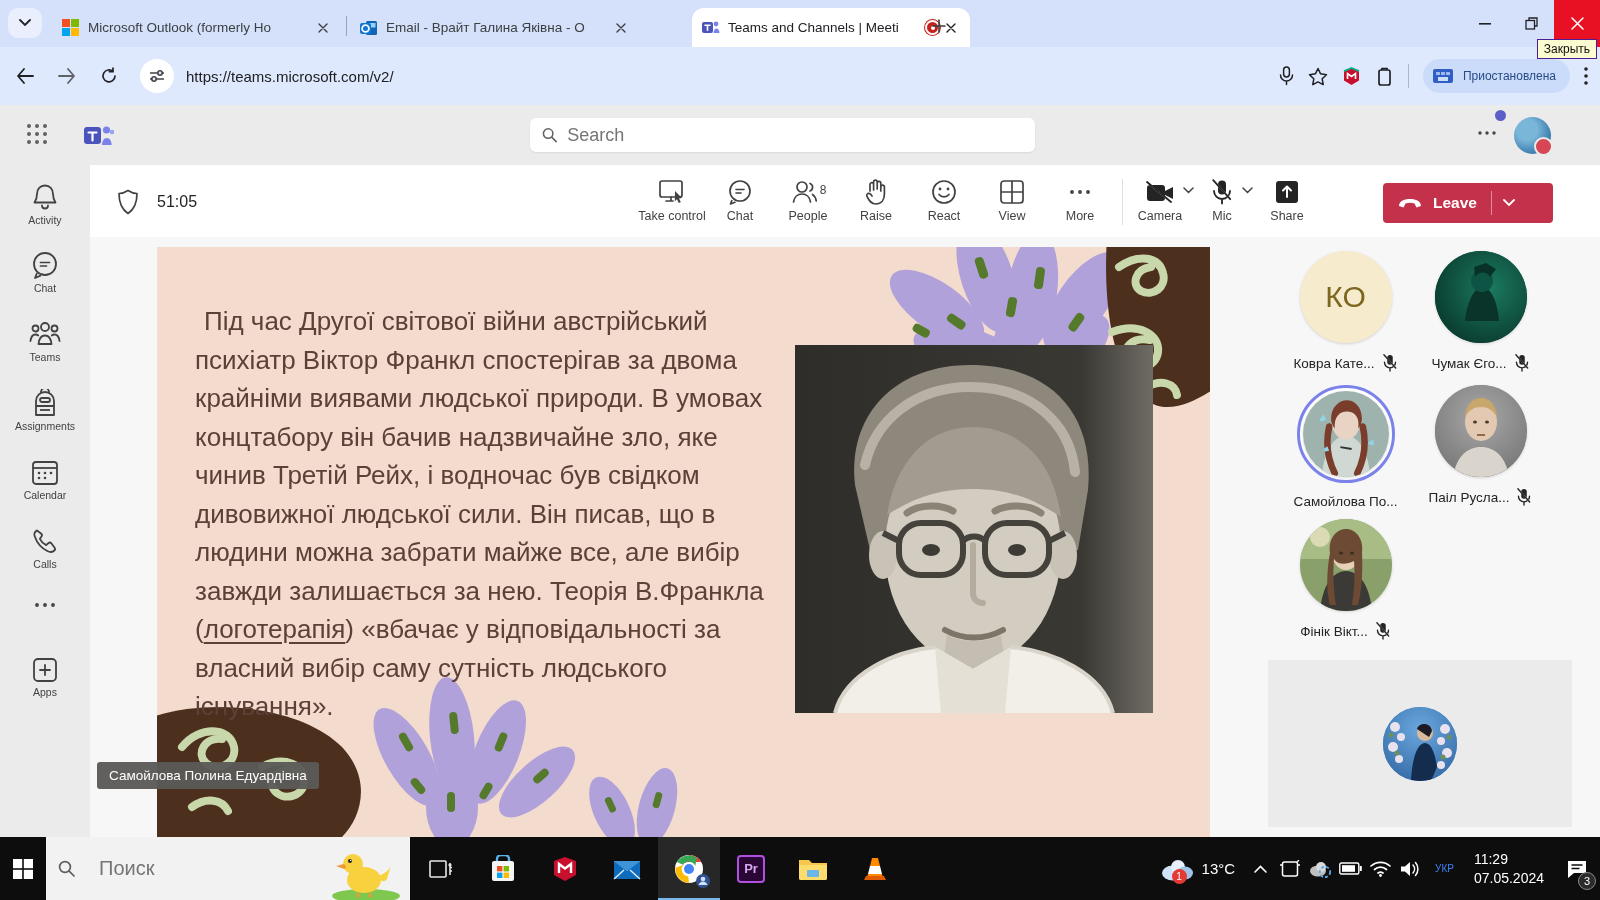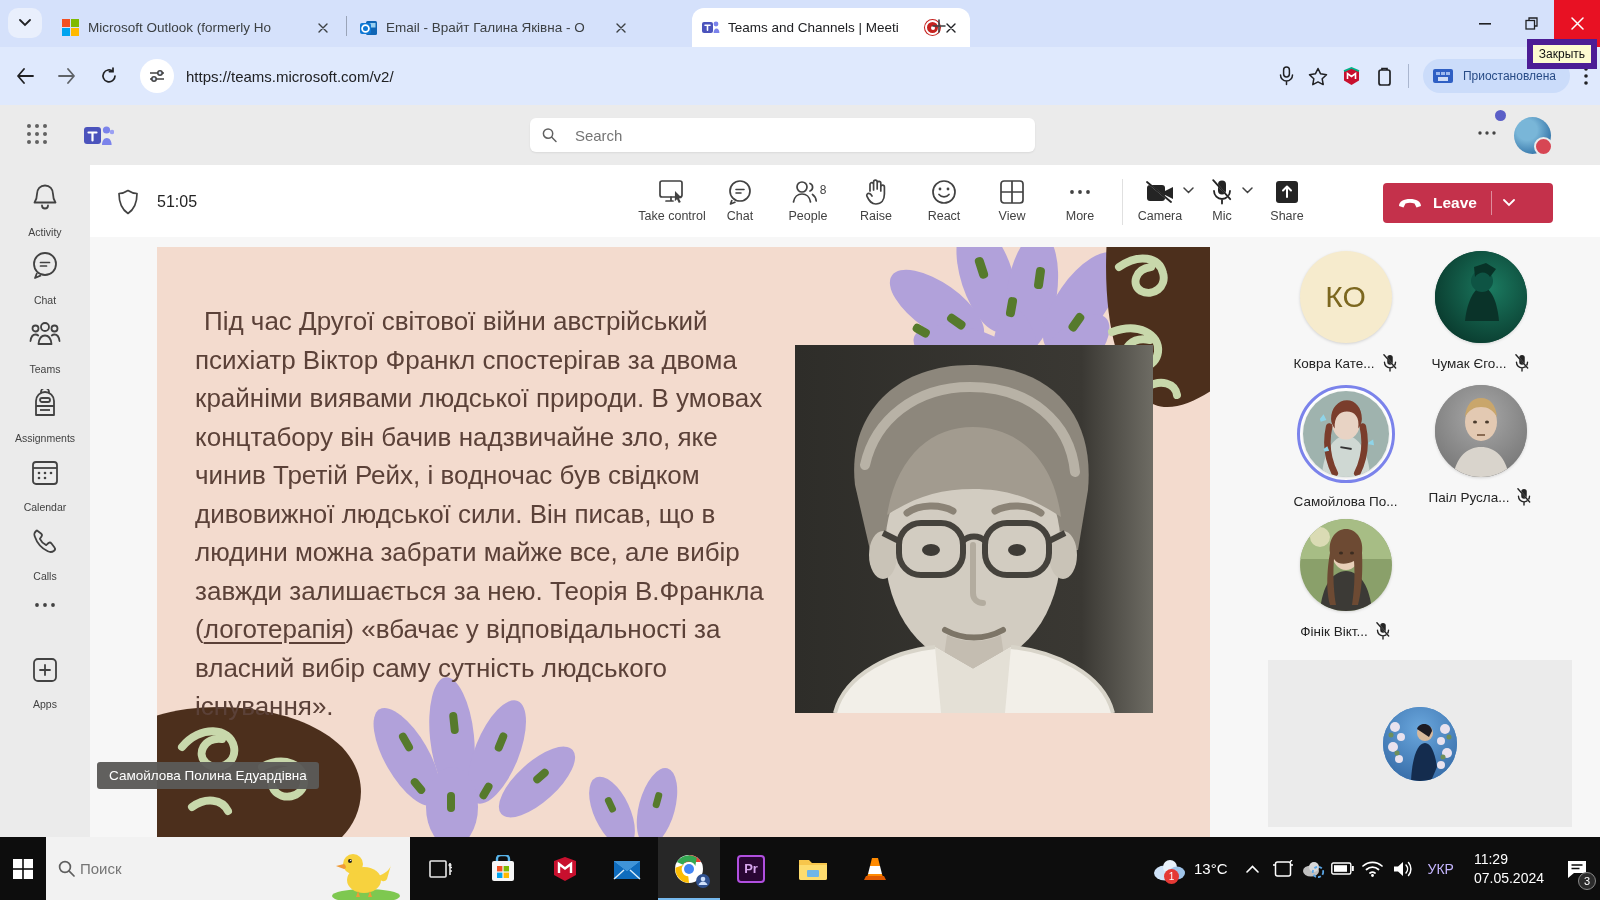--- a/index.html
+++ b/index.html
@@ -16,40 +16,40 @@
   .tab.active { background:#ffffff; color:#202124;margin-left:48px; }
   .tab .title { font-size:13.5px; white-space:nowrap; overflow:hidden; flex:1; margin:0 8px; }
   .tab .closex { width:18px; height:18px; display:flex; align-items:center; justify-content:center; border-radius:50%; cursor:pointer; flex:0 0 auto; }
   .tab-sep { position:absolute; top:16px; width:1px; height:20px; background:#9aa4b8; }
   .favicon { width:18px; height:18px; flex:0 0 auto; }
   .msgrid { display:grid; grid-template-columns:8px 8px; grid-template-rows:8px 8px; gap:1px; }
   .msgrid i { display:block; }
   .newtab { position:absolute; left:925px; top:12px; width:28px; height:28px; border-radius:50%; display:flex; align-items:center; justify-content:center; cursor:pointer; }
   .wctl { position:absolute; top:0; height:47px; width:46px; display:flex; align-items:center; justify-content:center; cursor:pointer; }
   .wctl.close { background:#e81123; }
-  .close-tip { position:absolute; top:39px; right:3px; background:#fdfbd0; border:6px solid #4c1d95; font-size:12px; color:#111; padding:2px 6px; z-index:60; }
+  .close-tip { position:absolute; top:39px; right:3px; background:#fdfbd0; border:1px solid #4c1d95; font-size:12px; color:#111; padding:2px 6px; z-index:60; }
   .recdot { width:15px; height:15px; border-radius:50%; background:#c5221f; border:2px solid #fff; box-shadow:0 0 0 1px #c5221f; flex:0 0 auto; margin-right:2px; position:relative; }
   .recdot::after{ content:""; position:absolute; left:3.5px; top:3.5px; width:4px; height:4px; border-radius:50%; background:#fff; }
 
   
   .btoolbar { position:absolute; left:0; top:47px; width:1600px; height:58px; background:#dfe9fd; display:flex; align-items:center; }
   .navbtn { width:34px; height:34px; border-radius:50%; display:flex; align-items:center; justify-content:center; cursor:pointer; margin-left:8px; }
   .siteinfo { width:34px; height:34px; border-radius:50%; background:#fff; display:flex; align-items:center; justify-content:center; margin-left:14px; cursor:pointer; }
   .url { font-size:15px; color:#202124; margin-left:12px; }
   .tb-right { margin-left:auto; display:flex; align-items:center; gap:14px; padding-right:12px; }
   .chip { display:flex; align-items:center; gap:8px; background:#cbdcfa; border-radius:18px; padding:6px 14px 6px 8px; cursor:pointer; }
   .chip .lbl { font-size:12px; color:#274b86; }
   .vline { width:1px; height:24px; background:#aab6cf; }
 
   
   .theader { position:absolute; left:0; top:105px; width:1600px; height:60px; background:#ebebeb; }
   .waffle { position:absolute; left:26px; top:18px; cursor:pointer; }
   .tlogo { position:absolute; left:84px; top:18px; cursor:pointer; }
   .tsearch { position:absolute; left:530px; top:13px; width:505px; height:34px; background:#fff; border-radius:6px; display:flex; align-items:center; padding:0 12px; box-shadow:0 1px 2px rgba(0,0,0,.08); }
-  .tsearch input { border:none; outline:none; font-size:15px; color:#6d28d9; margin-left:18px; width:100%; background:transparent; font-family:"Liberation Sans",sans-serif; }
+  .tsearch input { border:none; outline:none; font-size:18px; color:#6d28d9; margin-left:10px; width:100%; background:transparent; font-family:"Liberation Sans",sans-serif; }
   .hdots { position:absolute; left:1478px; top:26px; cursor:pointer; }
   .notifdot { position:absolute; left:1495px; top:110px; width:11px; height:11px; border-radius:50%; background:#5b5fc7; }
   .havatar { position:absolute; left:1514px; top:117px; width:37px; height:37px; border-radius:50%; background:radial-gradient(circle at 35% 35%, #79b6d8 0 30%, #3f7fb0 70%, #2b5f8c); cursor:pointer; }
   .havatar::after { content:""; position:absolute; right:-2px; bottom:-2px; width:15px; height:15px; border-radius:50%; background:#d74654; border:2px solid #ebebeb; }
 
   
   .mbar { position:absolute; left:90px; top:165px; width:1510px; height:72px; background:#fff; }
   .mtimer { position:absolute; left:27px; top:24px; display:flex; align-items:center; gap:18px; }
   .mtimer .t { font-size:16px; color:#242424; }
   .mbtns { position:absolute; left:548px; top:8px; display:flex; align-items:flex-start; }
@@ -59,21 +59,21 @@
   .badge8 { font-size:12px; color:#424242; position:relative; top:-8px; left:1px; }
   .mdiv { width:1px; height:46px; background:#e0e0e0; margin:6px 8px 0; }
   .chev { margin:14px 2px 0 -6px; cursor:pointer; }
   .leave { position:absolute; left:1293px; top:18px; width:170px; height:40px; background:#c4314b; border-radius:4px; display:flex; align-items:center; cursor:pointer; }
   .leave .txt { color:#fff; font-size:15.5px; font-weight:bold; margin-left:10px; }
   .leave .sep { width:1px; height:24px; background:rgba(255,255,255,.45); margin-left:14px; }
   .leave .dd { width:34px; display:flex; justify-content:center; }
 
   
   .rail { position:absolute; left:0; top:165px; width:90px; height:672px; background:#ebebeb; }
-  .ritem { position:absolute; left:0; width:90px; display:flex; flex-direction:column; align-items:center; gap:15px; cursor:pointer; color:#424242; }
+  .ritem { position:absolute; left:0; width:90px; display:flex; flex-direction:column; align-items:center; gap:3px; cursor:pointer; color:#424242; }
   .ritem .lb { font-size:10.5px; color:#424242; }
 
   
   .stage { position:absolute; left:90px; top:237px; width:1178px; height:600px; background:#f7f7f7; }
   .slide { position:absolute; left:67px; top:10px; width:1053px; height:590px; background:#f3dbce; overflow:hidden; }
   .slidetext { position:absolute; left:38px; top:55px; width:590px; font-size:26px; line-height:38.5px; color:#5b4138; text-indent:9px; }
   .slidetext .lnk { text-decoration:underline; text-underline-offset:4px; }
   .portrait { position:absolute; left:638px; top:98px; width:358px; height:368px; }
   .nametip { position:absolute; left:7px; top:525px; background:rgba(91,89,87,.96); color:#fff; font-size:13.5px; padding:6px 12px; border-radius:3px; white-space:nowrap; }
 
@@ -88,30 +88,30 @@
   .pname .nm { font-size:13.5px; color:#242424; white-space:nowrap; }
   .initials { width:92px; height:92px; border-radius:50%; background:#f6ebcd; display:flex; align-items:center; justify-content:center; font-size:30px; color:#7c671f; box-shadow:0 1px 3px rgba(0,0,0,.15); }
   .viewall { width:92px; height:92px; border-radius:50%; background:#fff; display:flex; align-items:center; justify-content:center; box-shadow:0 1px 3px rgba(0,0,0,.12); cursor:pointer; }
   .bottile { position:absolute; left:0; top:423px; width:304px; height:167px; background:#ebebeb; display:flex; align-items:center; justify-content:center; }
   .bottile .av { width:74px; height:74px; border-radius:50%; overflow:hidden; }
 
   
   .taskbar { position:absolute; left:0; top:837px; width:1600px; height:63px; background:#0d0d0d; display:flex; align-items:stretch; }
   .startbtn { width:46px; display:flex; align-items:center; justify-content:center; cursor:pointer; }
   .tsearchbox { width:364px; margin:0; background:#f2f2f2; display:flex; align-items:center; padding:0 12px; position:relative; cursor:text; }
-  .tsearchbox input { border:none; outline:none; background:transparent; font-size:15px; color:#333; margin-left:5px; width:220px; font-family:"Liberation Sans",sans-serif; }
+  .tsearchbox input { border:none; outline:none; background:transparent; font-size:20px; color:#333; margin-left:24px; width:220px; font-family:"Liberation Sans",sans-serif; }
   .duck { position:absolute; right:6px; bottom:0; }
   .tkicon { width:62px; display:flex; align-items:center; justify-content:center; cursor:pointer; position:relative; }
   .tkicon.active { background:#272727; box-shadow:inset 0 -2px 0 #76b9ed; }
   .tray { margin-left:auto; display:flex; align-items:center; gap:0; }
   .trayic { width:30px; display:flex; align-items:center; justify-content:center; cursor:pointer; height:63px; }
   .weather { display:flex; align-items:center; gap:8px; padding:0 10px; cursor:pointer; position:relative; }
   .wtemp { color:#fff; font-size:15px; }
   .wbadge { position:absolute; left:22px; top:12px; min-width:15px; height:15px; border-radius:50%; background:#e53935; color:#fff; font-size:10px; display:flex; align-items:center; justify-content:center; }
-  .lang { color:#c4b5fd; font-size:14px; padding:0 10px; cursor:pointer; }
+  .lang { color:#3b82f6; font-size:10px; padding:0 10px; cursor:pointer; }
   .clock { color:#fff; font-size:14px; line-height:19px; padding:0 10px; cursor:pointer; }
   .notif { position:relative; width:46px; height:63px; display:flex; align-items:center; justify-content:center; cursor:pointer; }
   .nbadge { position:absolute; right:4px; bottom:10px; width:18px; height:18px; border-radius:50%; background:#2b2b2b; border:1px solid #888; color:#fff; font-size:11px; display:flex; align-items:center; justify-content:center; }
 </style>
 </head>
 <body>
 
 <div class="tabstrip">
   <div class="tab-search">
     <svg width="12" height="8" viewBox="0 0 12 8">

